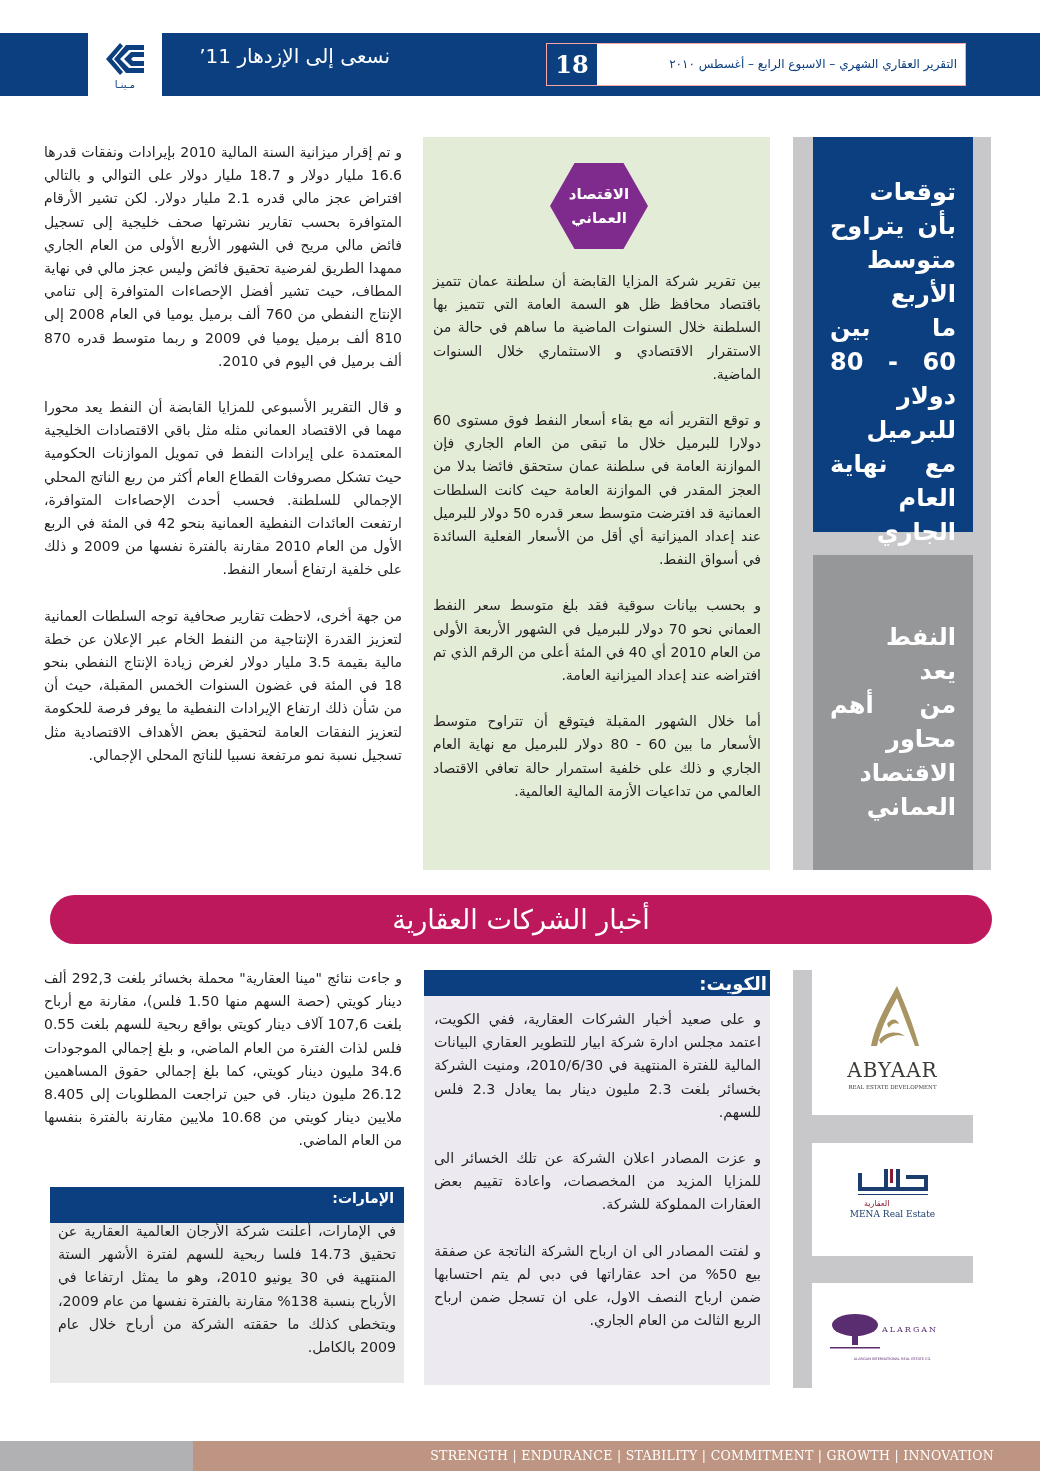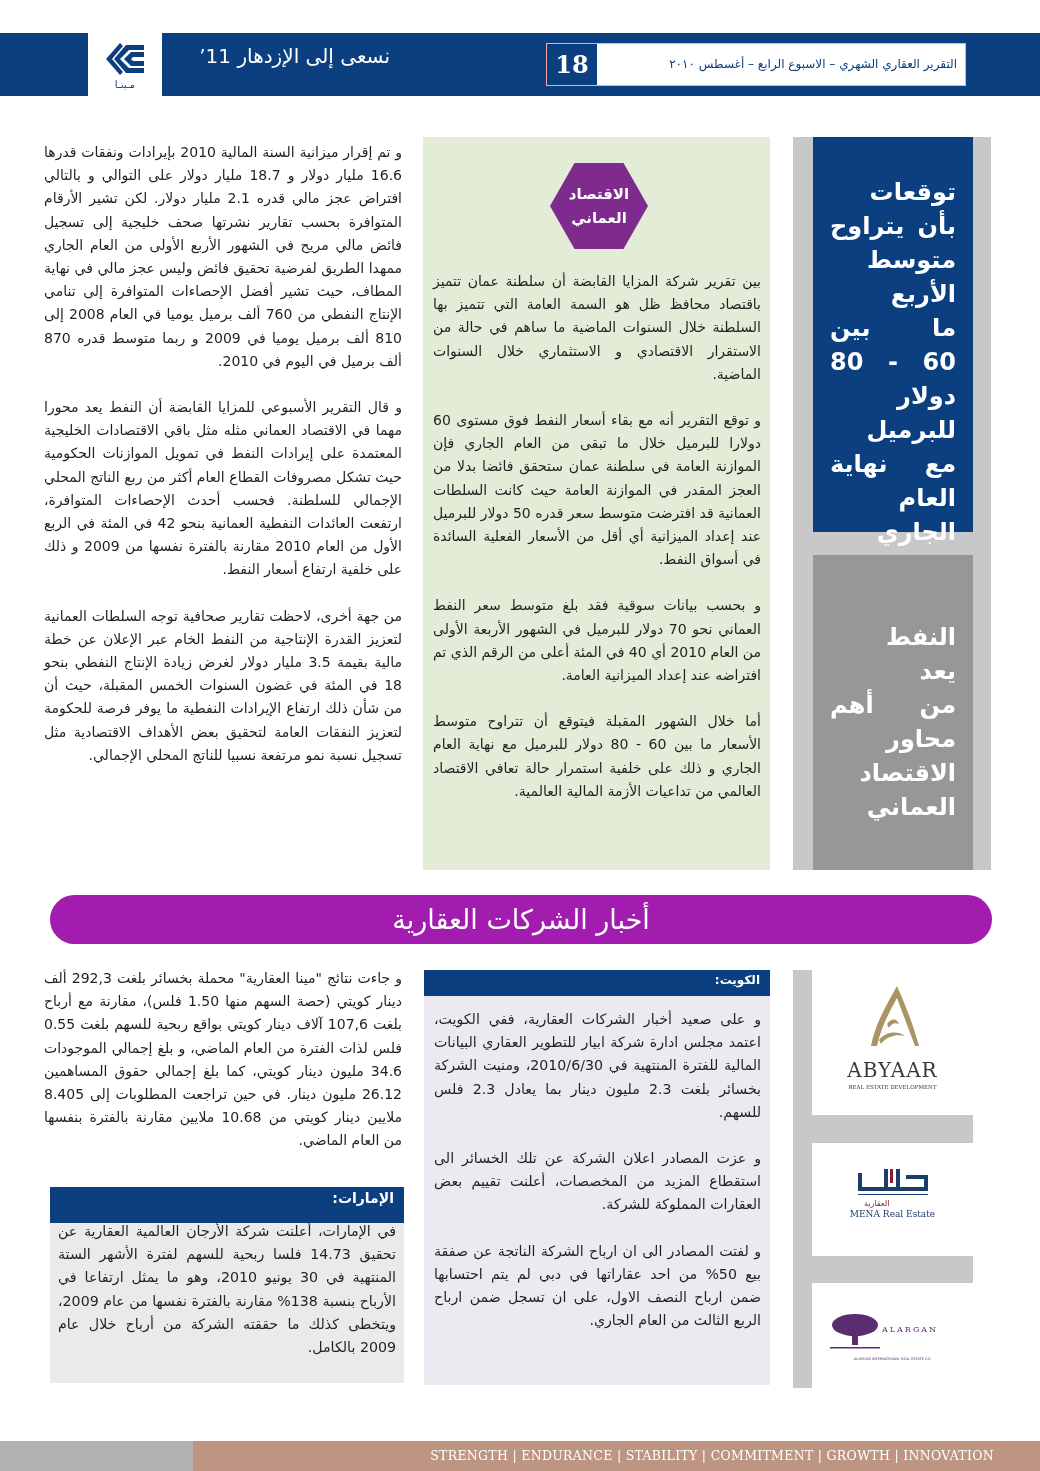--- a/index.html
+++ b/index.html
@@ -30,32 +30,32 @@
 
   .side-frame { position: absolute; left: 793px; top: 137px; width: 180px; height: 733px; background: #c8c8ca; }
   .side-blue { position: absolute; left: 813px; top: 137px; width: 160px; height: 395px; background: #0b3f7f;
                color: #fff; font-weight: bold; font-size: 24px; line-height: 34px; direction: rtl; text-align: justify; text-align-last: justify; padding: 38px 17px 0 17px; }
   .side-gray { position: absolute; left: 813px; top: 555px; width: 160px; height: 315px; background: #959799;
                color: #fff; font-weight: bold; font-size: 24px; line-height: 34px; direction: rtl; text-align: justify; text-align-last: justify; padding: 65px 17px 0 17px; }
   .side-line { display: block; }
   .side-right-strip { position: absolute; left: 973px; top: 137px; width: 18px; height: 733px; background: #c8c8ca; }
 
   
-  .banner { position: absolute; left: 50px; top: 895px; width: 942px; height: 49px; background: #a21caf; border-radius: 25px;
+  .banner { position: absolute; left: 50px; top: 895px; width: 942px; height: 49px; background: #be185d; border-radius: 25px;
             color: #fff; font-size: 27px; text-align: center; line-height: 49px; direction: rtl; letter-spacing: 1px; }
 
   
   .col-left2 { left: 44px; top: 967px; width: 358px; }
 
   .uae-box { position: absolute; left: 50px; top: 1187px; width: 354px; height: 196px; background: #eaeaeb; }
   .uae-head { position: absolute; left: 0; top: 0; width: 354px; height: 36px; background: #0b3f7f; color: #fff; font-weight: bold; font-size: 14px; direction: rtl; text-align: right; padding: 3px 10px; }
   .uae-body { position: absolute; left: 8px; top: 33px; width: 338px; direction: rtl; text-align: justify; font-size: 14.2px; line-height: 23.2px; }
 
   .kw-box { position: absolute; left: 424px; top: 970px; width: 346px; height: 415px; background: #ece9f0; }
-  .kw-head { position: absolute; left: 0; top: 0; width: 346px; height: 26px; background: #0b3f7f; color: #fff; font-weight: bold; font-size: 12px; direction: rtl; text-align: right; padding: 3px 10px; }
+  .kw-head { position: absolute; left: 0; top: 0; width: 346px; height: 26px; background: #0b3f7f; color: #fff; font-weight: bold; font-size: 18px; direction: rtl; text-align: right; padding: 3px 3px; }
   .kw-body { position: absolute; left: 10px; top: 38px; width: 327px; direction: rtl; text-align: justify; font-size: 14.2px; line-height: 23.2px; }
   .kw-body p { margin-bottom: 23px; }
 
   .logo-frame { position: absolute; left: 793px; top: 970px; width: 180px; height: 418px; background: #c8c8ca; }
   .logo-card { position: absolute; left: 812px; width: 161px; background: #fff; }
   .card1 { top: 970px; height: 145px; }
   .card2 { top: 1143px; height: 113px; }
   .card3 { top: 1283px; height: 105px; }
   .abyaar-name { position: absolute; left: 0; width: 161px; top: 88px; text-align: center; font-family: "DejaVu Serif", serif; font-size: 20px; color: #3c3a35; letter-spacing: 1px; }
   .abyaar-sub { position: absolute; left: 0; width: 161px; top: 114px; text-align: center; font-family: "DejaVu Serif", serif; font-size: 5.5px; color: #3c3a35; }
@@ -137,21 +137,21 @@
 </div>
 <div class="uae-box">
   <div class="uae-head">الإمارات:</div>
   <div class="uae-body">في الإمارات، أعلنت شركة الأرجان العالمية العقارية عن تحقيق 14.73 فلسا ربحية للسهم لفترة الأشهر الستة المنتهية في 30 يونيو 2010، وهو ما يمثل ارتفاعا في الأرباح بنسبة 138% مقارنة بالفترة نفسها من عام 2009، ويتخطى كذلك ما حققته الشركة من أرباح خلال عام 2009 بالكامل.</div>
 </div>
 
 <div class="kw-box">
   <div class="kw-head">الكويت:</div>
   <div class="kw-body">
     <p>و على صعيد أخبار الشركات العقارية، ففي الكويت، اعتمد مجلس ادارة شركة ابيار للتطوير العقاري البيانات المالية للفترة المنتهية في 2010/6/30، ومنيت الشركة بخسائر بلغت 2.3 مليون دينار بما يعادل 2.3 فلس للسهم.</p>
-    <p>و عزت المصادر اعلان الشركة عن تلك الخسائر الى استقطاع المزيد من المخصصات، أعلنت تقييم بعض العقارات المملوكة للشركة.</p>
+    <p>و عزت المصادر اعلان الشركة عن تلك الخسائر الى للمزايا المزيد من المخصصات، واعادة تقييم بعض العقارات المملوكة للشركة.</p>
     <p>و لفتت المصادر الى ان ارباح الشركة الناتجة عن صفقة بيع 50% من احد عقاراتها في دبي لم يتم احتسابها ضمن ارباح النصف الاول، على ان تسجل ضمن ارباح الربع الثالث من العام الجاري.</p>
   </div>
 </div>
 
 <div class="logo-frame"></div>
 <div class="logo-card card1">
   <svg style="position:absolute;left:55px;top:14px" width="52" height="72" viewBox="0 0 52 72">
     <path d="M30 2 C20 20 8 40 4 62 L10 62 C14 44 22 28 30 14 C36 30 42 46 48 62 L52 62 C46 40 38 20 30 2 Z" fill="#a89563"></path>
     <path d="M12 56 C18 48 30 46 38 52 C30 50 20 52 14 60 Z" fill="#a89563"></path>
     <path d="M20 40 C24 34 30 34 32 40 C28 38 24 40 22 44 Z" fill="#a89563"></path>

